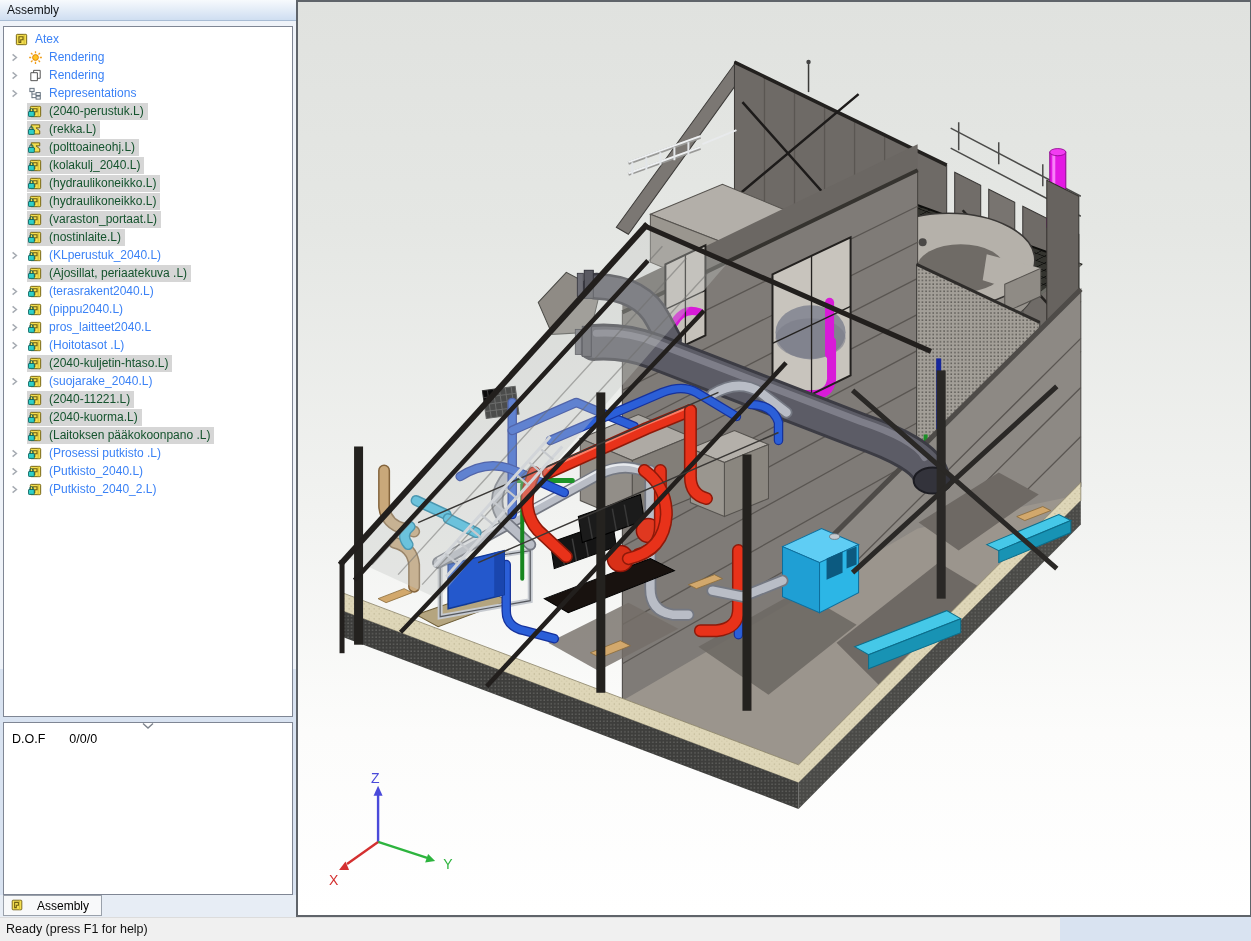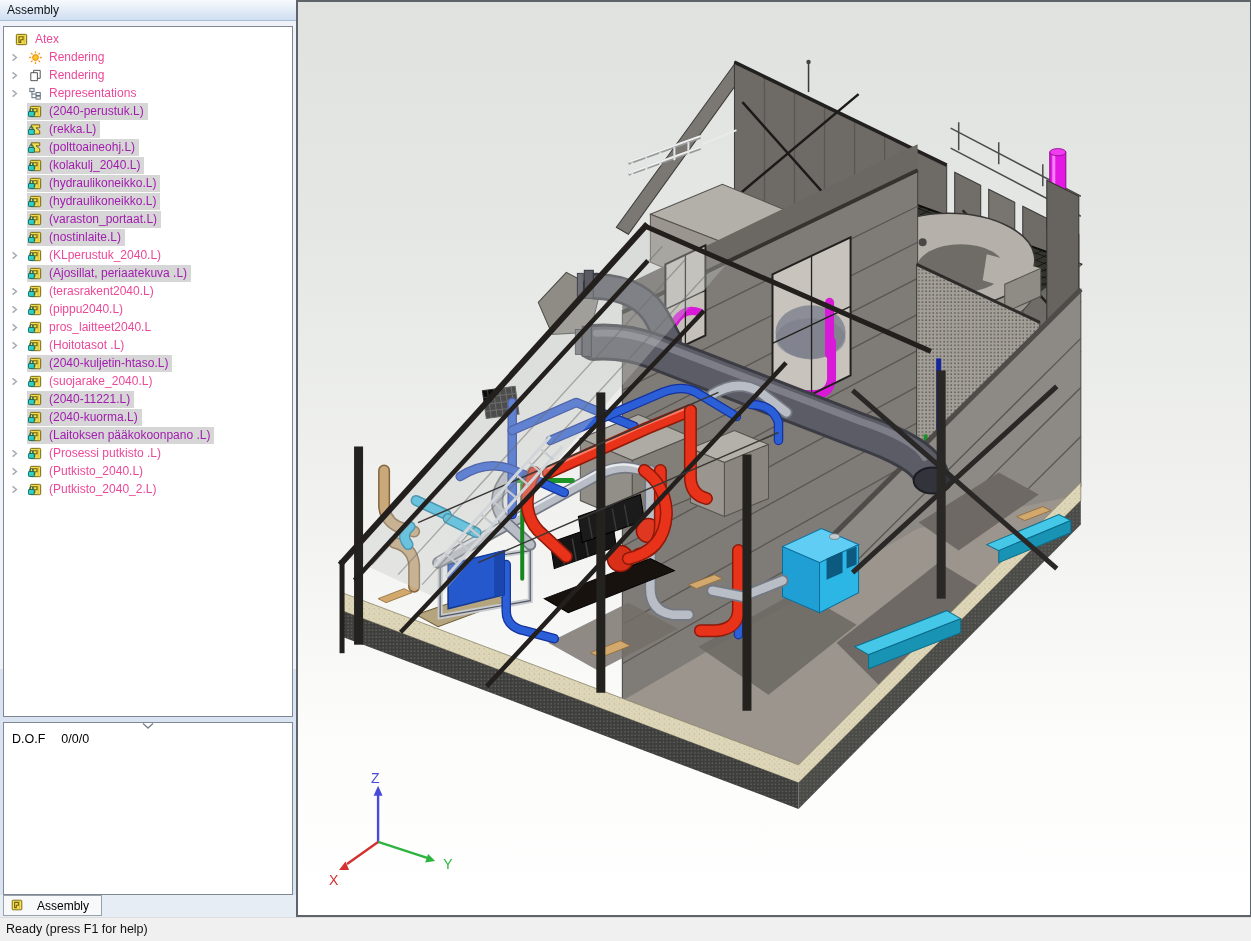--- a/index.html
+++ b/index.html
@@ -6,30 +6,30 @@
   body{width:1251px;height:941px;overflow:hidden;background:#d9e3f1;font-family:"Liberation Sans",sans-serif}
   .app{position:relative;width:1251px;height:941px}
   .left-dock{position:absolute;left:0;top:0;width:296px;height:669px;background:#eff3f9}
   .panel-title{position:absolute;left:0;top:0;width:296px;height:21px;background:linear-gradient(#f7fafd,#cfdef1);border-bottom:1px solid #a8bcd4;font-size:12px;color:#101418;line-height:21px;padding-left:7px;box-sizing:border-box}
   .tree-panel{position:absolute;left:3px;top:26px;width:290px;height:691px;background:#fff;border:1px solid #7f8694;box-sizing:border-box;overflow:hidden;padding-top:3px}
   .trow{height:18px;display:flex;align-items:center;font-size:12px;white-space:nowrap;cursor:default}
   .arrowbox{width:17px;padding-left:6px;box-sizing:content-box;display:inline-flex;align-items:center}
   .rootrow{padding-left:9px}
   .rowc{display:inline-flex;align-items:center;height:17px;padding:0 4px 0 1px}
   .ticon{width:16px;height:15px;display:inline-flex;margin-right:5px;flex:none}
-  .tlabel{color:#ec4899}
+  .tlabel{color:#3b82f6}
   .dimmed .rowc{background:#d6d6d6}
-  .dimmed .tlabel{color:#a21caf}
+  .dimmed .tlabel{color:#14532d}
   .dof-panel{position:absolute;left:3px;top:722px;width:290px;height:173px;background:#fff;border:1px solid #7f8694;box-sizing:border-box}
   .dof-chevron{position:absolute;top:-1px;left:50%;transform:translateX(-50%);cursor:pointer;line-height:0}
   .dof-text{position:absolute;left:8px;top:9px;font-size:12.5px;color:#000}
-  .dof-text .val{margin-left:16px}
+  .dof-text .val{margin-left:24px}
   .tab-bar{position:absolute;left:0;top:895px;width:296px;height:22px;background:#e7edf5}
   .tab{position:absolute;left:3px;top:0;height:21px;background:#f8f9fa;border:1px solid #9aa1ab;box-sizing:border-box;display:flex;align-items:center;gap:6px;padding:0 12px 0 6px;font-size:12px;color:#000;cursor:pointer}
-  .status-bar{position:absolute;left:0;top:917px;width:1251px;height:24px;background:#f0f0f0;border-top:1px solid #dcdcdc;box-sizing:border-box;font-size:12.5px;color:#101010;line-height:22px;padding-left:6px}
+  .status-bar{position:absolute;left:0;top:917px;width:1060px;height:24px;background:#f0f0f0;border-top:1px solid #dcdcdc;box-sizing:border-box;font-size:12.5px;color:#101010;line-height:22px;padding-left:6px}
   .viewport{position:absolute;left:296px;top:0;width:955px;height:917px;box-sizing:border-box;border:2px solid #5f646a;border-right-width:1px;background:linear-gradient(180deg,#e0e2df 0%,#e5e7e4 25%,#f1f2f0 55%,#fcfcfb 80%,#ffffff 100%)}
   .viewport svg{display:block;width:100%;height:100%}
   
   .pipe{fill:none;stroke-linecap:round;stroke-linejoin:round}
   .ex1{stroke:#3c3c44;stroke-width:37}.ex2{stroke:#5c5c66;stroke-width:31}.ex3{stroke:#9a9aa6;stroke-width:7;opacity:.55}
   .ex1b{stroke:#3c3c44;stroke-width:27}.ex2b{stroke:#5c5c66;stroke-width:22}
   .mg1{stroke:#8a078a;stroke-width:13}.mg2{stroke:#e318e3;stroke-width:10}.mg3{stroke:#ff9aff;stroke-width:2.5;opacity:.85}
   .rd1{stroke:#8e1a0a;stroke-width:13}.rd2{stroke:#e8321a;stroke-width:10}.rd3{stroke:#ff9078;stroke-width:2.2;opacity:.8}
   .bl1{stroke:#16329c;stroke-width:9.5}.bl2{stroke:#2b5fd8;stroke-width:7}
   .cy1{stroke:#0c7ea6;stroke-width:11}.cy2{stroke:#3cc0ea;stroke-width:8}

